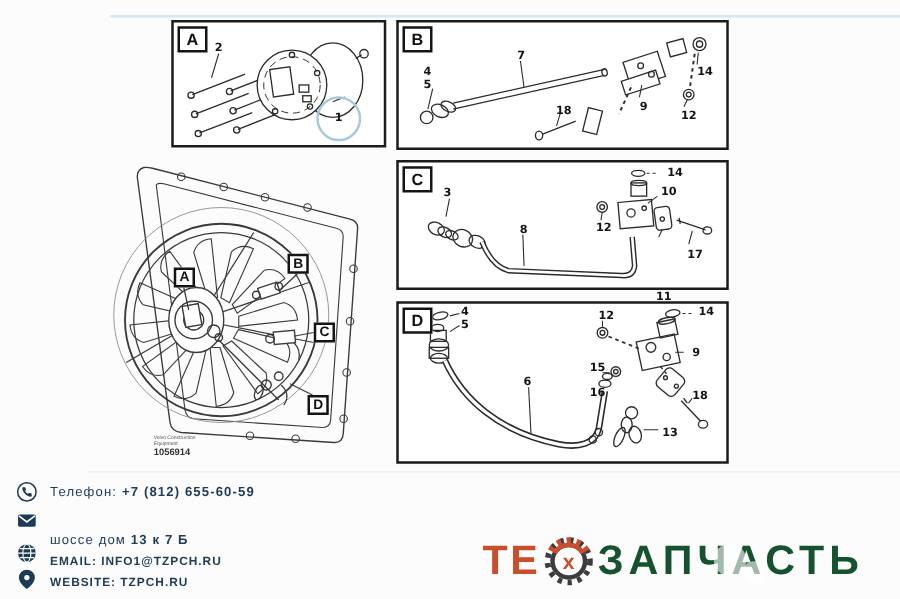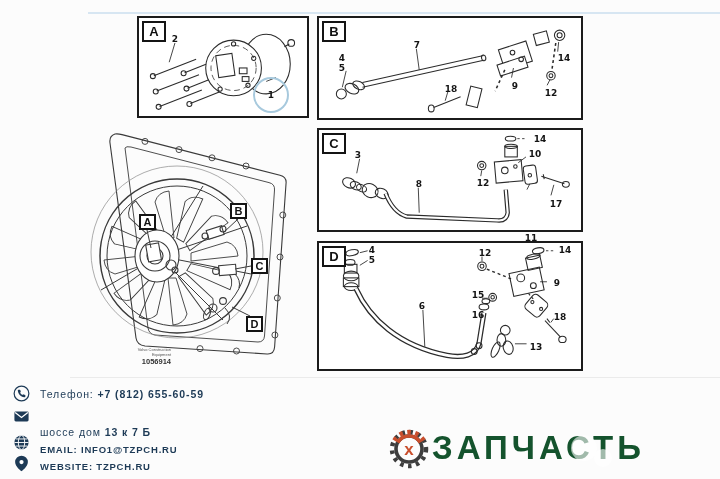--- a/index.html
+++ b/index.html
@@ -19,21 +19,21 @@
        font:bold 11px "Liberation Sans",sans-serif;color:#111;box-sizing:border-box;z-index:3;}
   .circle-annot{position:absolute;width:32px;height:32px;border:2px solid #a7c9dd;border-radius:50%;
        display:flex;align-items:center;justify-content:center;z-index:2;}
   .topline{position:absolute;left:88px;top:12px;width:632px;height:2px;background:#d7e6f2;}
   .footline{position:absolute;left:70px;top:377px;width:650px;height:1px;background:#ebebeb;}
   
   .ru-line{position:absolute;font-size:10.5px;letter-spacing:0.9px;color:#1d3a56;white-space:nowrap;}
   .ru-line b{font-weight:bold;}
   .caps-line{position:absolute;font-size:9.5px;font-weight:bold;letter-spacing:0.8px;color:#1d3a56;white-space:nowrap;}
   .cicon{position:absolute;width:17px;height:17px;}
-  .stamp{position:absolute;text-align:right;color:#555;}
+  .stamp{position:absolute;text-align:left;color:#555;}
   
   .logo{position:absolute;left:386px;top:427px;display:flex;align-items:flex-start;z-index:1;}
   .logo-te{font:800 33px "Liberation Sans",sans-serif;color:#c94e2c;letter-spacing:2px;line-height:42px;}
   .logo-rest{font:800 33px "Liberation Sans",sans-serif;color:#14532d;letter-spacing:4px;line-height:42px;}
   .gearwrap{width:42px;height:42px;margin:0 2px;}
   .watermark{position:absolute;left:566px;top:420px;width:160px;height:58px;z-index:5;pointer-events:none;}
   .wm-text{position:absolute;left:38px;top:6px;font:bold 42px "Liberation Sans",sans-serif;
        color:rgba(255,255,255,0.66);text-shadow:0 0 1px rgba(175,175,175,0.35);letter-spacing:-1px;}
 </style>
 </head>
@@ -390,20 +390,21 @@
     <b>+7 (812) 655-60-59</b>
   </div>
   <div class="ru-line" style="left:40px;top:426px;">
     <span>шоссе дом</span>
     <b>13 к 7 Б</b>
   </div>
   <div class="caps-line" style="left:40px;top:444px;">EMAIL: INFO1@TZPCH.RU</div>
   <div class="caps-line" style="left:40px;top:461px;text-align:center;">WEBSITE: TZPCH.RU</div>
 
   <div class="logo">
+    <span class="logo-te">ТЕ</span>
     <svg class="gearwrap" viewBox="0 0 42 42">
       <circle cx="21" cy="22" r="17" fill="none" stroke="#3d3d3d" stroke-width="4.5" stroke-dasharray="3.5 4.5"></circle>
       <circle cx="21" cy="22" r="13" fill="none" stroke="#3d3d3d" stroke-width="3.6"></circle>
       <path d="M9.7 15.5 A 13 13 0 0 1 32.3 15.5" fill="none" stroke="#c94e2c" stroke-width="3.6"></path>
       <path d="M6.3 13.5 A 17 17 0 0 1 35.7 13.5" fill="none" stroke="#c94e2c" stroke-width="4.5" stroke-dasharray="3.5 4.5"></path>
       <text x="21" y="28" text-anchor="middle" font-family="Liberation Sans, sans-serif" font-size="17" font-weight="bold" fill="#c94e2c">х</text>
     </svg>
     <span class="logo-rest">ЗАПЧАСТЬ</span>
   </div>
 

